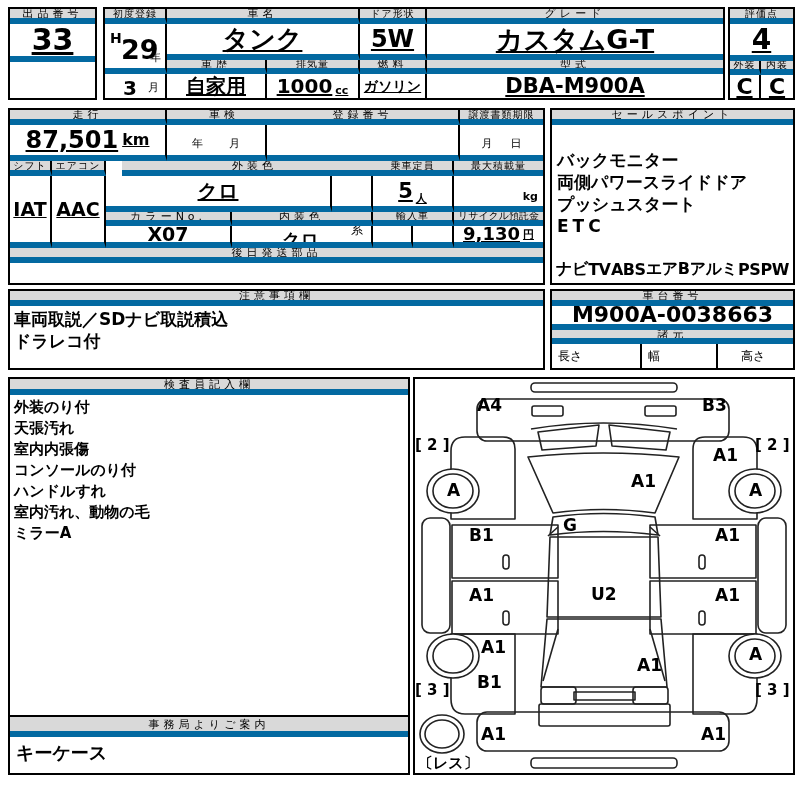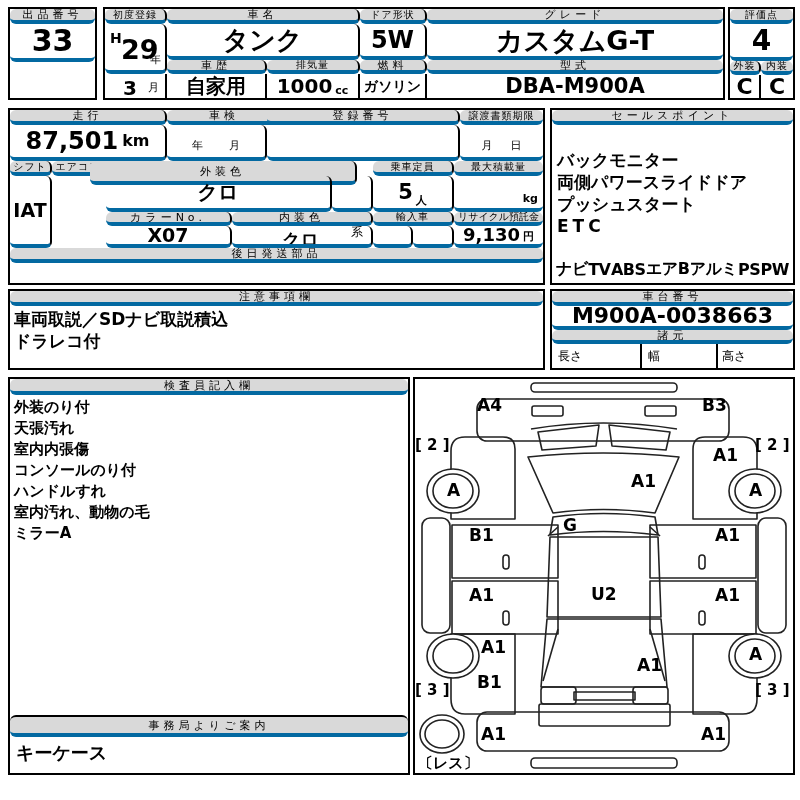--- a/index.html
+++ b/index.html
@@ -3,23 +3,23 @@
 <meta charset="utf-8">
 <style>
   html,body{margin:0;padding:0;background:#fff;}
   body{width:800px;height:800px;font-family:"DejaVu Sans","Liberation Sans",sans-serif;color:#000;}
   .sheet{position:relative;width:800px;height:800px;background:#fff;overflow:hidden;}
   .box{position:absolute;border:2px solid #000;box-sizing:border-box;background:#fff;}
   .cell{position:absolute;box-sizing:border-box;overflow:hidden;}
   .hdr{background:#d9d9d9;font-size:11px;font-weight:normal;display:flex;align-items:center;justify-content:center;letter-spacing:4px;line-height:1;}
   .hdr.tight{letter-spacing:1px;font-size:10px;}
   .br{border-right:2px solid #000;}
-  .bb{border-bottom:4px solid #0369a1;border-radius:6px;}
+  .bb{border-bottom:6px solid #0369a1;}
   .bt{border-top:2px solid #000;}
-  .val{display:flex;align-items:center;justify-content:center;font-weight:bold;line-height:1;}
+  .val{display:flex;align-items:center;justify-content:center;font-weight:bold;line-height:1;text-decoration:underline;}
   .unit{font-size:11px;font-weight:bold;margin-left:3px;align-self:flex-end;padding-bottom:2px;}
   .small-units{display:flex;align-items:flex-end;justify-content:center;gap:26px;font-size:11px;padding-bottom:4px;}
   .list{font-weight:bold;}
   .list div{line-height:21px;}
   .legend{position:absolute;left:8px;top:779px;width:789px;font-size:10px;white-space:nowrap;letter-spacing:0;}
   .dlabel{position:absolute;font-weight:bold;font-size:17px;line-height:1;white-space:nowrap;}
   .dlabel.sm{font-size:15px;}
   svg{position:absolute;left:0;top:0;}
 </style>
 </head>
@@ -91,25 +91,26 @@
       <span>月</span>
     </div>
     <div class="cell br bb" style="left:257px;top:15px;width:193px;height:36px"></div>
     <div class="cell bb small-units" style="left:450px;top:15px;width:83px;height:36px;gap:18px">
       <span>月</span>
       <span>日</span>
     </div>
 
     <div class="cell hdr br bb tight" style="left:0;top:51px;width:42px;height:15px">シフト</div>
     <div class="cell hdr br bb tight" style="left:42px;top:51px;width:54px;height:15px">エアコン</div>
-    <div class="cell hdr br bb" style="left:80px;top:51px;width:267px;height:24px">外装色</div>
+    <div class="cell hdr br bb" style="left:112px;top:51px;width:267px;height:15px">外装色</div>
     <div class="cell hdr br bb tight" style="left:363px;top:51px;width:81px;height:15px">乗車定員</div>
     <div class="cell hdr bb tight" style="left:444px;top:51px;width:89px;height:15px">最大積載量</div>
 
     <div class="cell val br bb" style="left:0;top:66px;width:42px;height:72px;font-size:19px">IAT</div>
+    <div class="cell val br bb" style="left:42px;top:66px;width:54px;height:72px;font-size:19px">AAC</div>
 
     <div class="cell val br bb" style="left:96px;top:66px;width:226px;height:36px;font-size:20px">クロ</div>
     <div class="cell br bb" style="left:322px;top:66px;width:41px;height:36px"></div>
     <div class="cell val br bb" style="left:363px;top:66px;width:81px;height:36px;font-size:21px">
       <span>5</span>
       <span class="unit">人</span>
     </div>
     <div class="cell bb" style="left:444px;top:66px;width:89px;height:36px">
       <span style="position:absolute;right:5px;bottom:3px;font-size:11px;font-weight:bold">kg</span>
     </div>
@@ -161,21 +162,21 @@
       <div style="line-height:22px">ドラレコ付</div>
     </div>
   </div>
 
   <div class="box" style="left:550px;top:289px;width:245px;height:81px">
     <div class="cell hdr bb" style="left:0;top:0;width:241px;height:15px">車台番号</div>
     <div class="cell val bb" style="left:0;top:15px;width:241px;height:24px;font-size:22px">M900A-0038663</div>
     <div class="cell hdr bb" style="left:0;top:39px;width:241px;height:14px">諸元</div>
     <div class="cell br" style="left:0;top:53px;width:90px;height:24px;font-size:12px;padding:4px 0 0 6px">長さ</div>
     <div class="cell br" style="left:90px;top:53px;width:76px;height:24px;font-size:12px;padding:4px 0 0 6px">幅</div>
-    <div class="cell" style="left:166px;top:53px;width:75px;height:24px;font-size:12px;padding:4px 0 0 4px">高さ</div>
+    <div class="cell" style="left:166px;top:53px;width:75px;height:24px;font-size:12px;padding:4px 0 0 23px">高さ</div>
   </div>
 
   <div class="box" style="left:8px;top:377px;width:402px;height:398px">
     <div class="cell hdr bb" style="left:0;top:0;width:398px;height:16px">検査員記入欄</div>
     <div class="cell list" style="left:0;top:16px;width:398px;height:320px;padding:2px 0 0 4px;font-size:15px">
       <div>外装のり付</div>
       <div>天張汚れ</div>
       <div>室内内張傷</div>
       <div>コンソールのり付</div>
       <div>ハンドルすれ</div>

